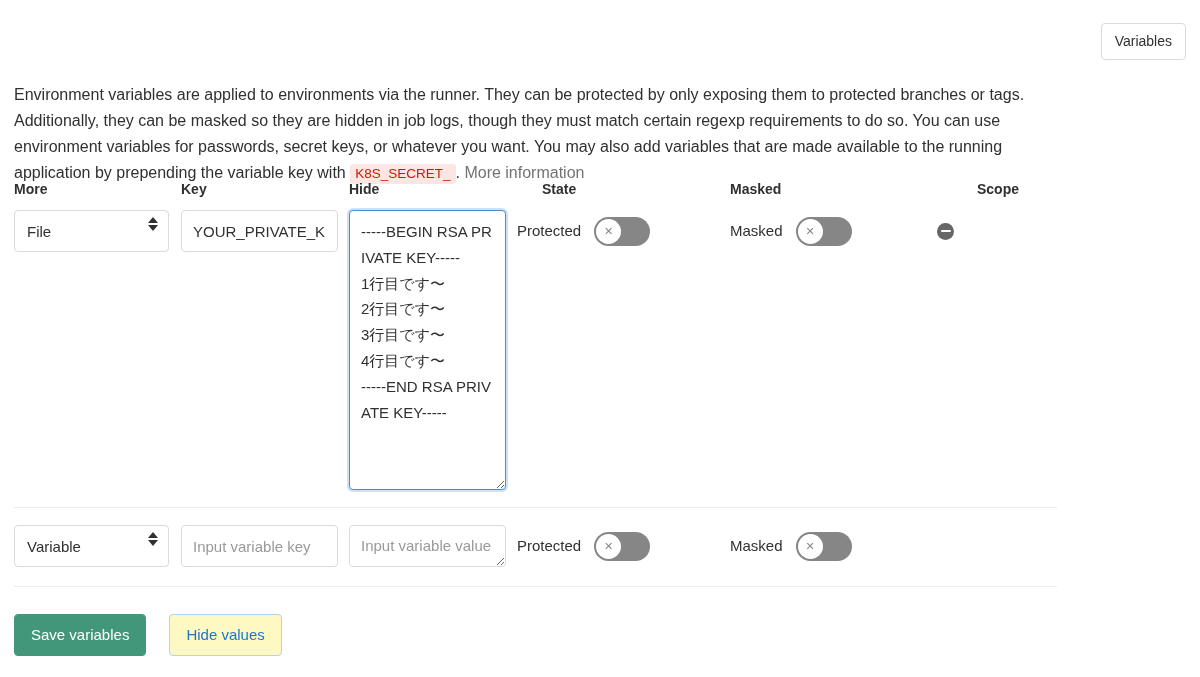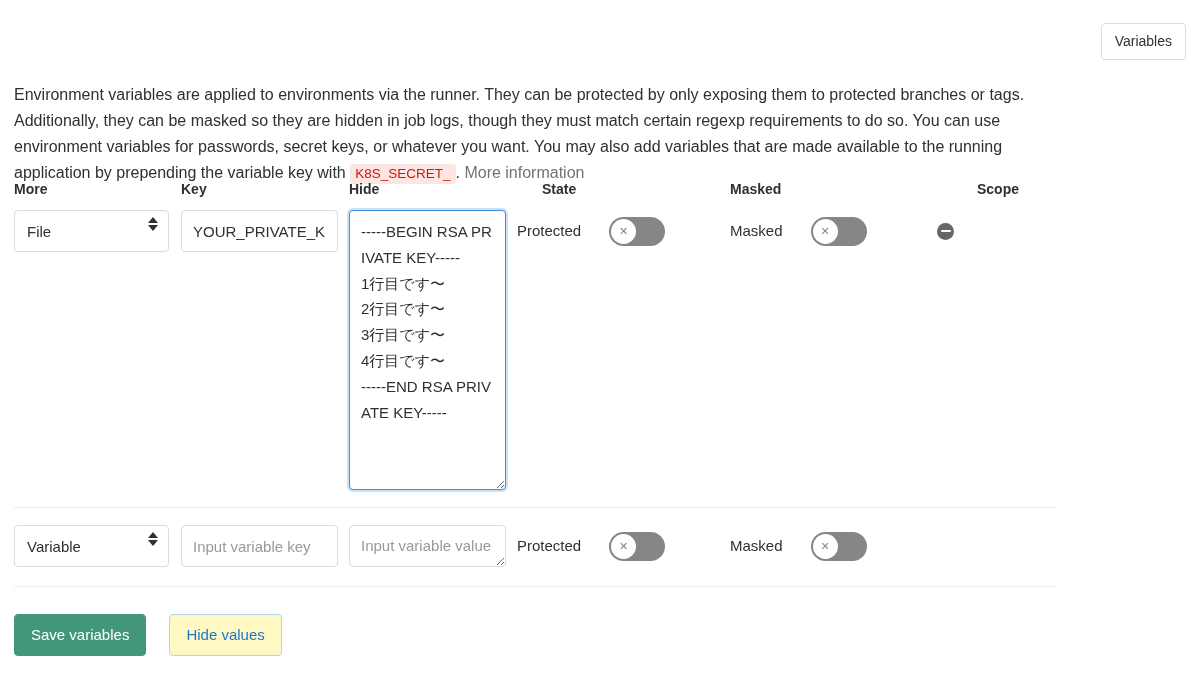--- a/index.html
+++ b/index.html
@@ -132,21 +132,21 @@
   }
   .ta::placeholder { color: #999; }
   .ta-focus {
     height: 280px;
     border-color: #428fdc;
     box-shadow: 0 0 0 2px #cbe2f9;
   }
   .ta-small { height: 42px; padding-top: 9px; line-height: 22px; }
 
   
-  .toggle-cell { display: flex; align-items: center; gap: 28px; }
+  .toggle-cell { display: flex; align-items: center; gap: 13px; }
   .toggle-label { font-size: 15px; line-height: 42px; color: #303030; }
   .toggle {
     width: 56px; height: 29px; border-radius: 15px;
     background: #868686; position: relative;
     cursor: pointer; flex: none;
   }
   .toggle .knob {
     position: absolute; left: 2px; top: 2px;
     width: 25px; height: 25px; border-radius: 50%;
     background: #fff;

